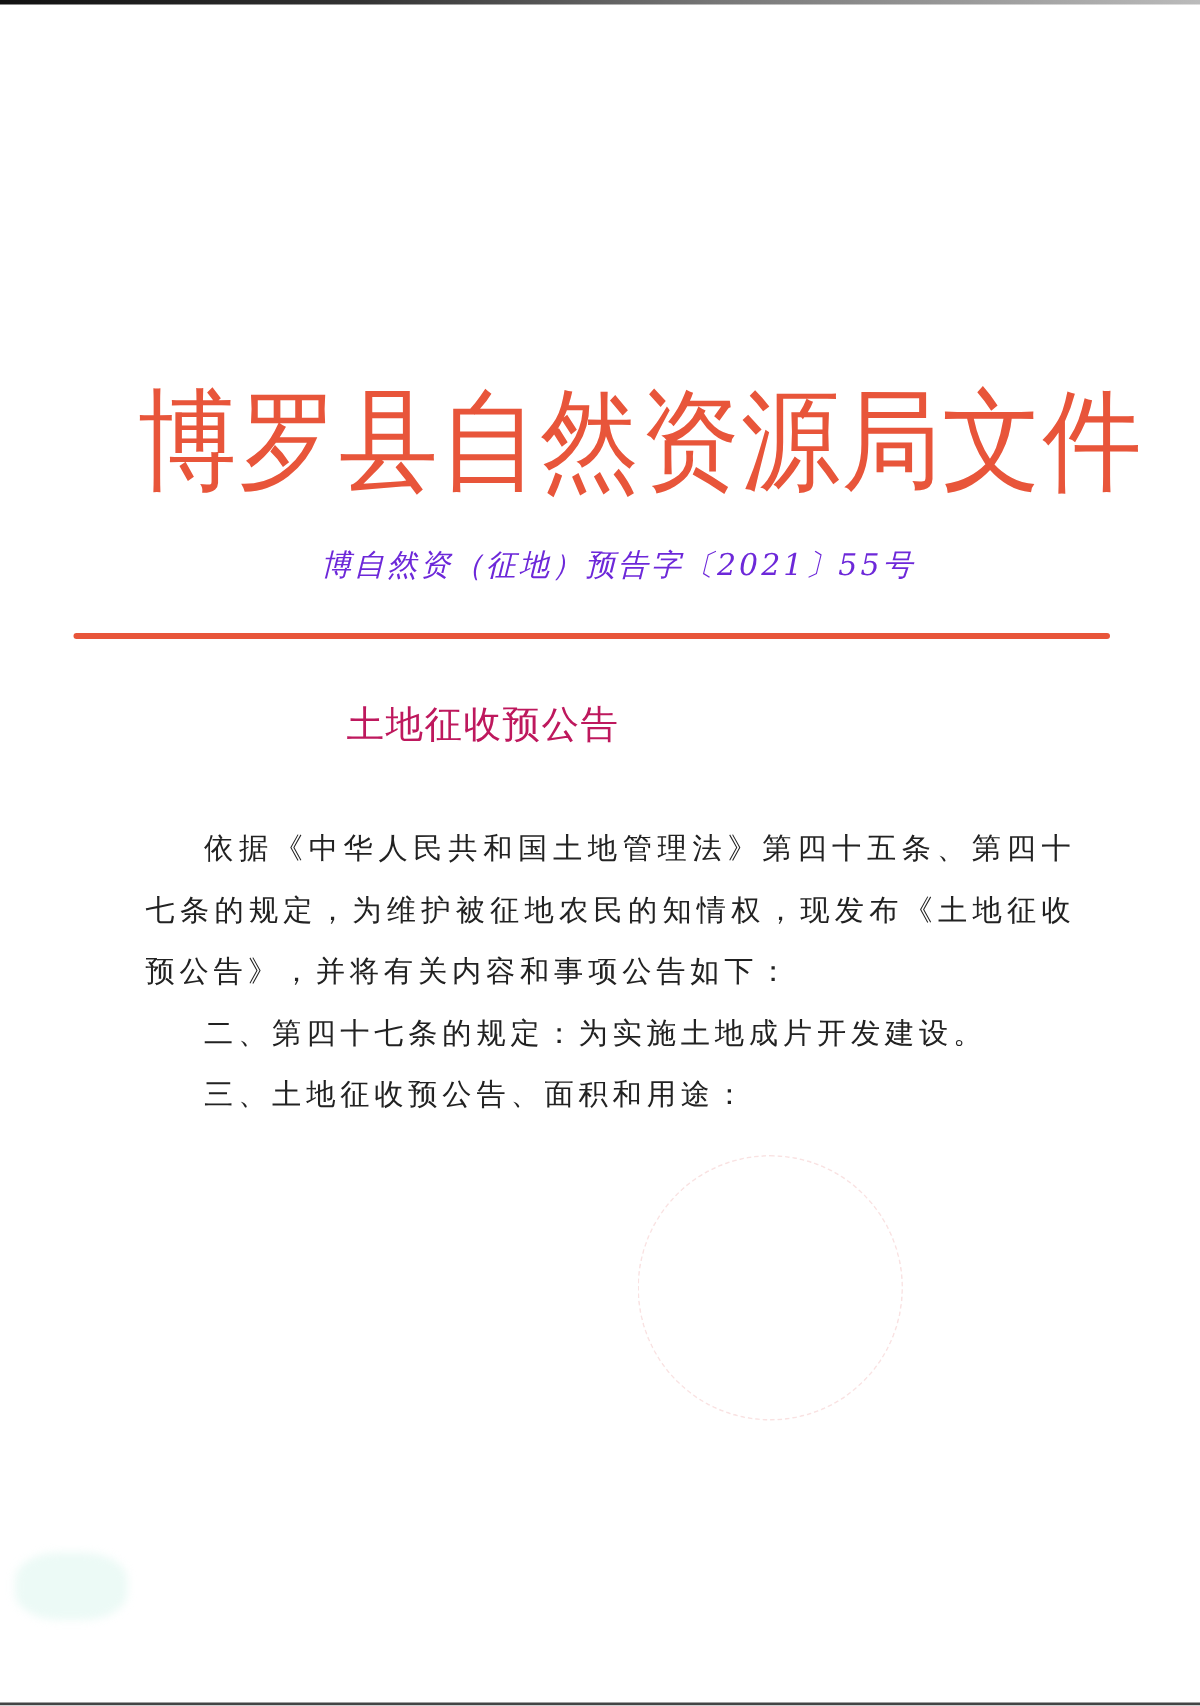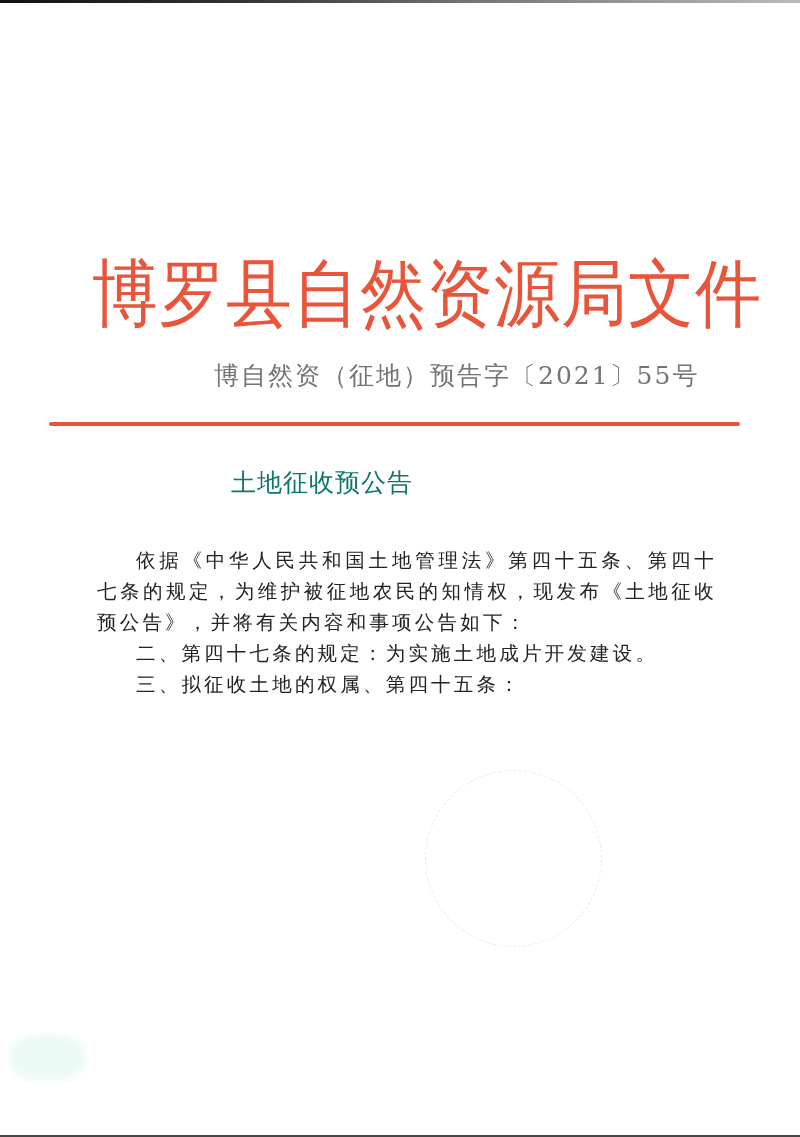--- a/index.html
+++ b/index.html
@@ -19,35 +19,35 @@
   }
   .header-title {
     position: absolute; left: 92px; top: 244px; width: 620px;
     font-family: "DejaVu Serif", serif;
     font-size: 66px; line-height: 90px; letter-spacing: 1px;
     color: #e8553a; white-space: nowrap; font-weight: normal;
     transform: scaleY(1.12); transform-origin: top left;
   }
   .doc-number {
     position: absolute; left: 214px; top: 362px;
-    font-size: 25px; line-height: 28px; color: #737373;
-    white-space: nowrap; letter-spacing: 2px;
+    font-size: 20px; line-height: 28px; color: #6d28d9;
+    white-space: nowrap; letter-spacing: 2px; font-style: italic;
   }
   .red-rule {
     position: absolute; left: 49px; top: 422px; width: 691px; height: 4px;
     background: #e8553a; border-radius: 2px;
   }
   .notice-title {
     position: absolute; left: 0; top: 465px; width: 644px;
     text-align: center; font-family: "DejaVu Sans", sans-serif;
-    font-size: 25px; line-height: 36px; color: #0f766e; letter-spacing: 1px;
+    font-size: 25px; line-height: 36px; color: #be185d; letter-spacing: 1px;
   }
   .body-text {
     position: absolute; left: 97px; top: 545px; width: 620px;
-    font-size: 19.5px; line-height: 31px; letter-spacing: 3.2px;
+    font-size: 19.5px; line-height: 41px; letter-spacing: 3.2px;
     color: #222; text-align: justify;
   }
   .body-text p { margin: 0; text-indent: 2em; }
   .body-text p + p { margin-top: 0; }
   .stamp {
     position: absolute; left: 425px; top: 770px; width: 175px; height: 175px;
     border: 1px dashed rgba(232, 140, 140, 0.25); border-radius: 50%;
     pointer-events: none;
   }
   .smudge {
@@ -65,18 +65,18 @@
 
 <div class="doc-number">博自然资（征地）预告字〔2021〕55号</div>
 
 <div class="red-rule"></div>
 
 <div class="notice-title">土地征收预公告</div>
 
 <div class="body-text">
   <p>依据《中华人民共和国土地管理法》第四十五条、第四十七条的规定，为维护被征地农民的知情权，现发布《土地征收预公告》，并将有关内容和事项公告如下：</p>
   <p>二、第四十七条的规定：为实施土地成片开发建设。</p>
-  <p>三、拟征收土地的权属、第四十五条：</p>
+  <p>三、土地征收预公告、面积和用途：</p>
 </div>
 
 <div class="stamp"></div>
 <div class="smudge"></div>
 <div class="scan-edge-bottom"></div>
 
 </body></html>

